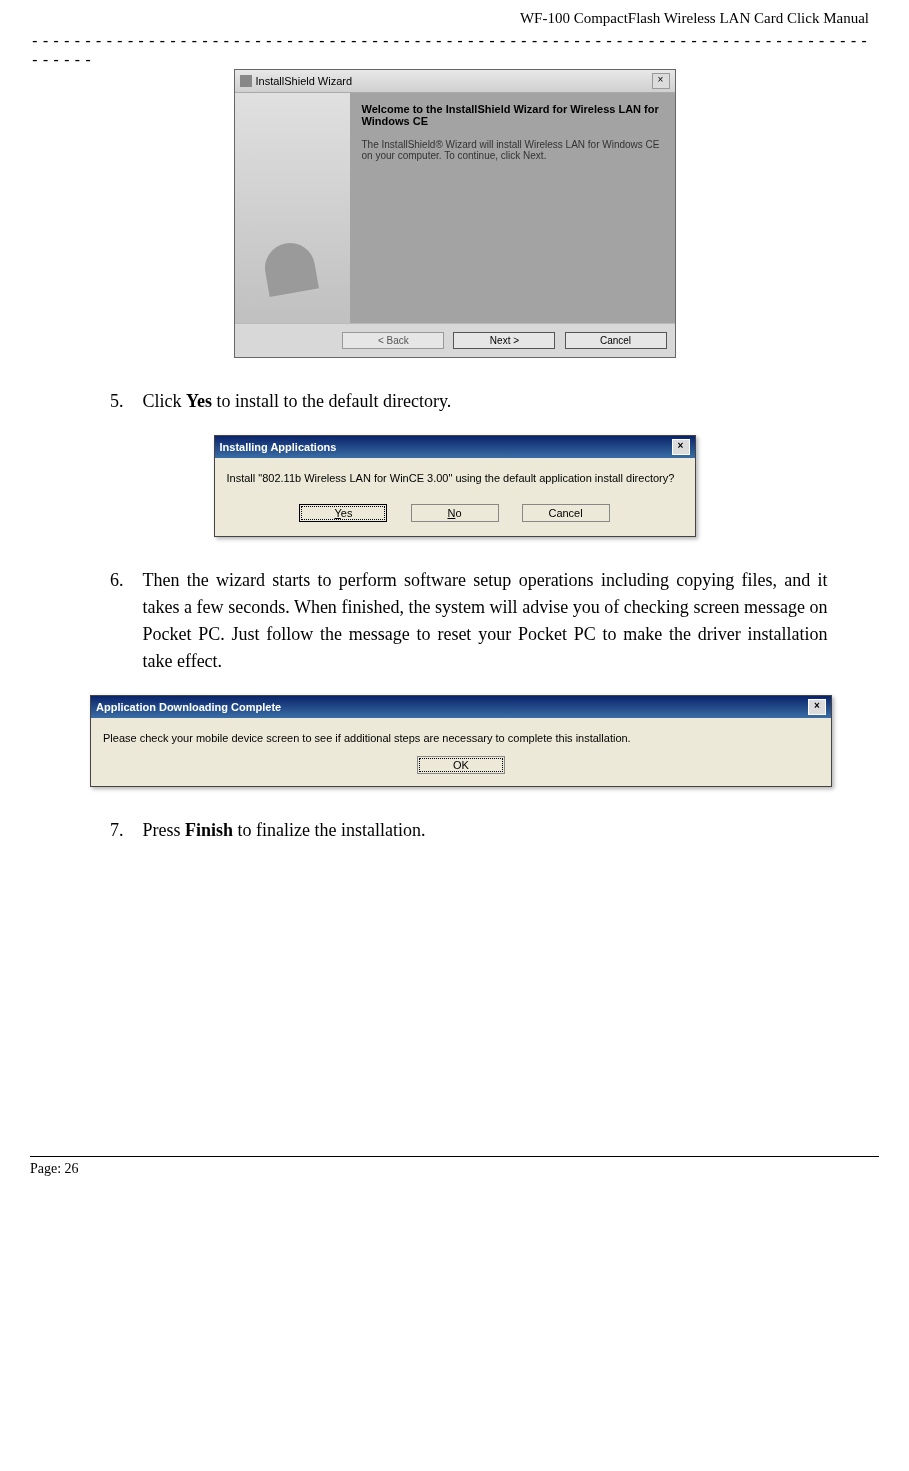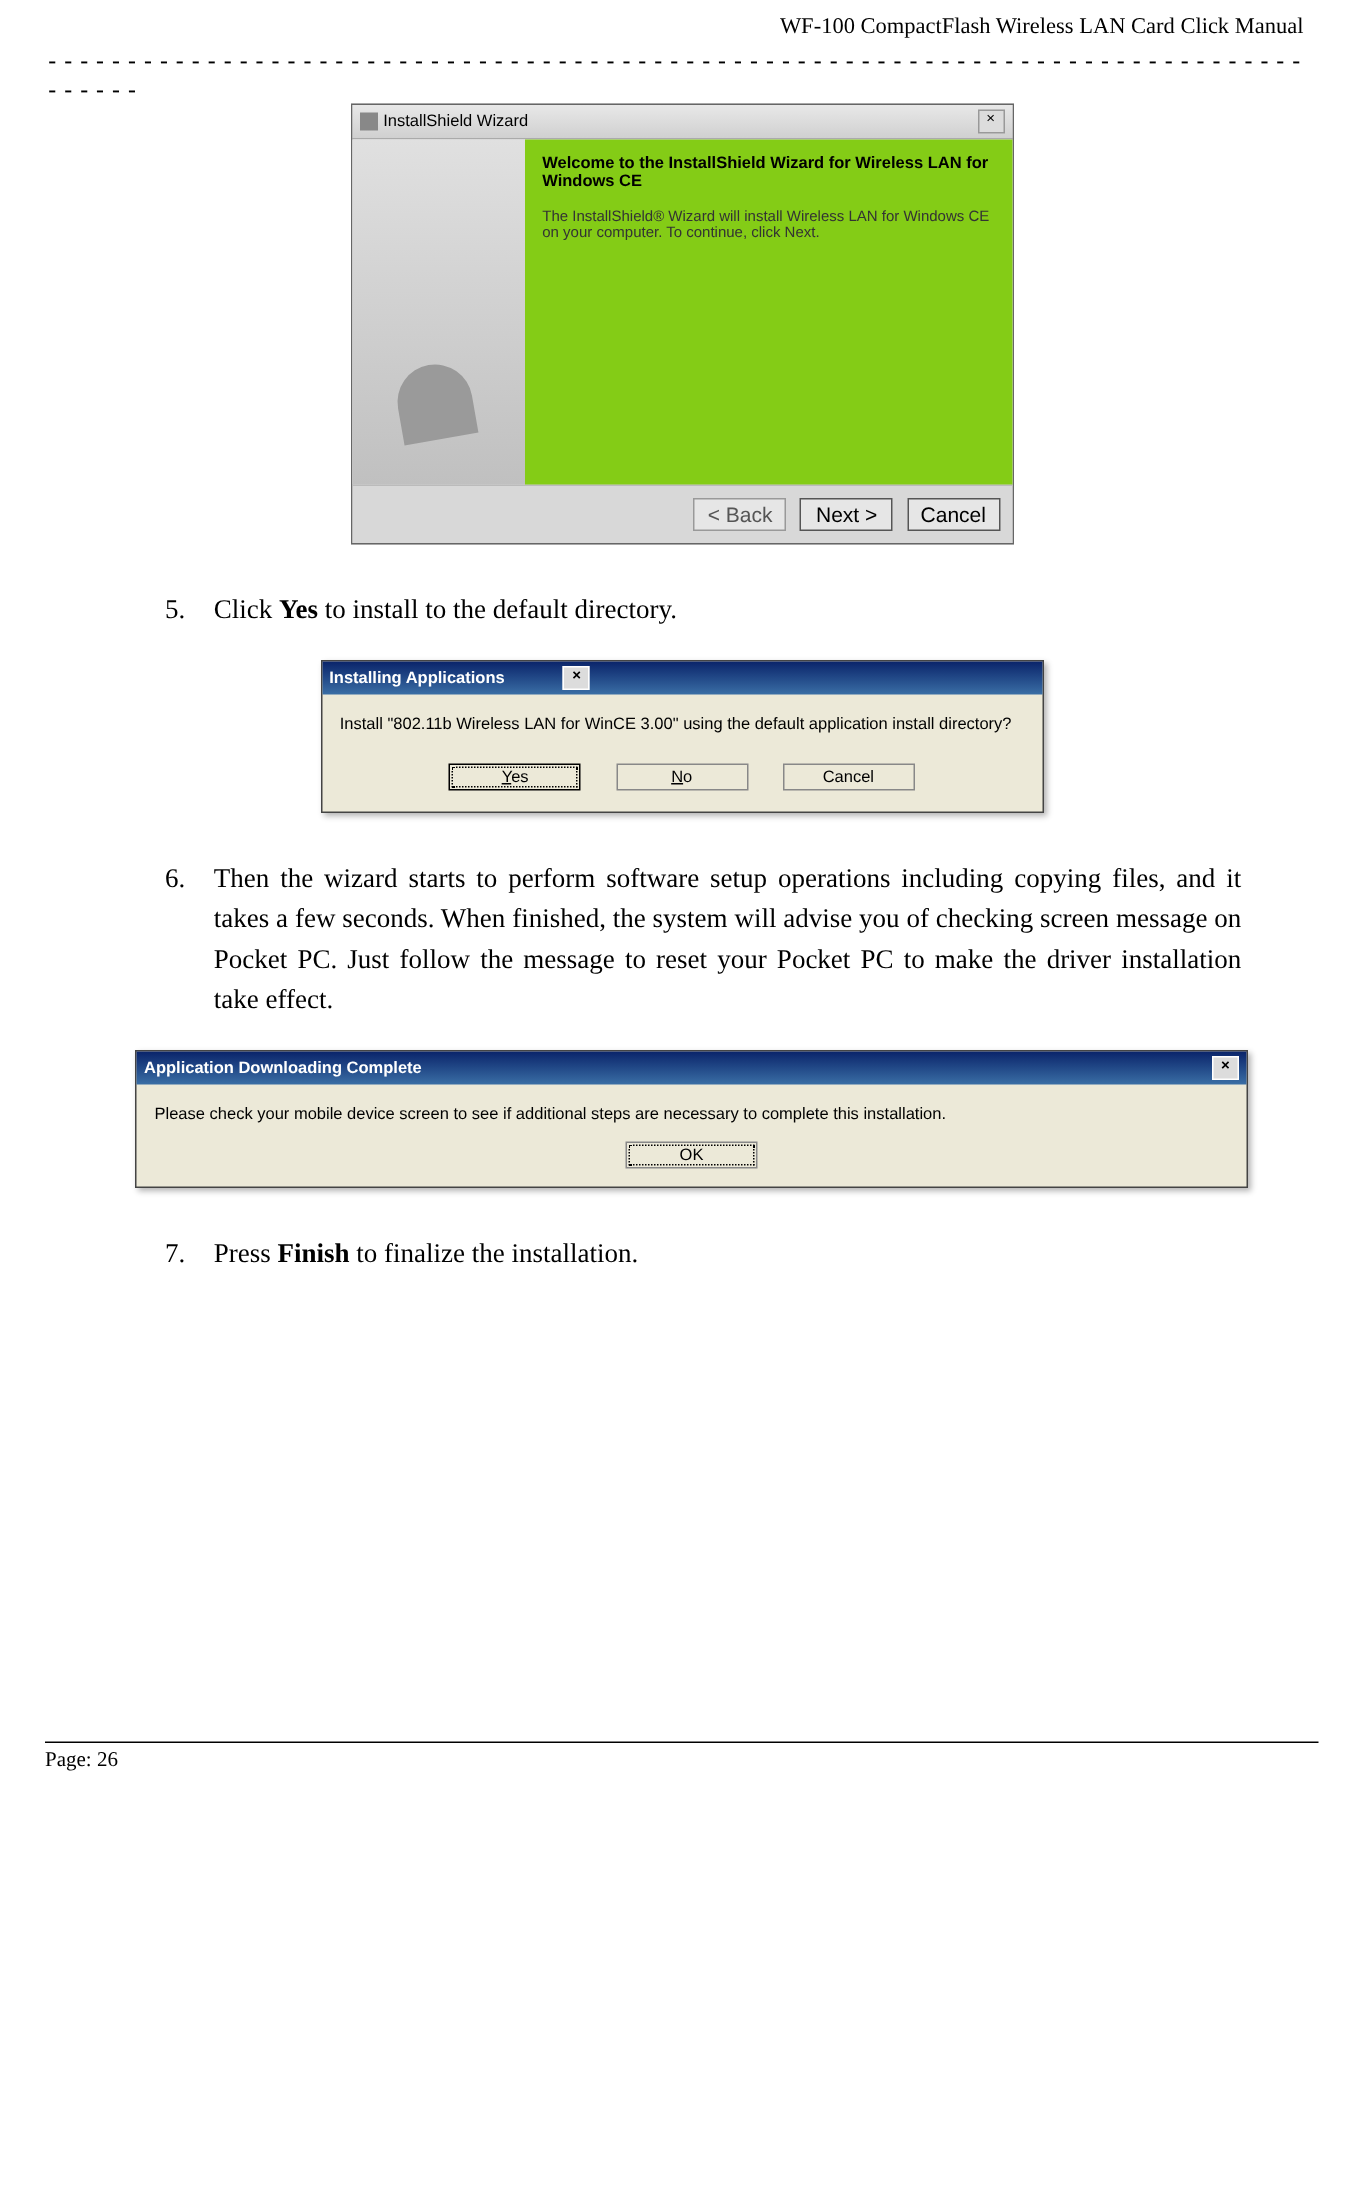--- a/index.html
+++ b/index.html
@@ -103,21 +103,21 @@
       bottom: 30px;
       left: 30px;
       width: 50px;
       height: 50px;
       border-radius: 50% 50% 0 0;
       background: #9a9a9a;
       transform: rotate(-10deg);
     }
     .dialog1 .content {
       flex: 1;
-      background: #84cc16;
+      background: #a3a3a3;
       padding: 10px 12px;
       height: 210px;
     }
     .dialog1 .content .h1 {
       font-weight: bold;
       font-size: 11px;
       margin-bottom: 12px;
     }
     .dialog1 .content .p {
       font-size: 10px;
@@ -125,45 +125,46 @@
     }
     .dialog1 .btnrow {
       background: #d8d8d8;
       padding: 8px;
       text-align: right;
       border-top: 1px solid #bbb;
     }
     .dialog1 .btn {
       display: inline-block;
       min-width: 60px;
-      padding: 2px 0;
+      padding: 2px 20px;
       margin-left: 6px;
       background: #e6e6e6;
       border: 1px solid #999;
-      font-size: 14px;
+      font-size: 10px;
       text-align: center;
       color: #555;
     }
     .dialog1 .btn.enabled { color: #000; border-color: #555; }
 
     
     .dialog2 {
       width: 480px;
       margin: 20px auto 10px auto;
       border: 1px solid #444;
       background: #ece9d8;
       font-family: Tahoma, sans-serif;
       font-size: 11px;
       box-shadow: 2px 2px 4px rgba(0,0,0,0.3);
     }
     .dialog2 .titlebar {
       background: linear-gradient(#0a246a, #3a6ea5);
       color: #fff;
       padding: 3px 5px;
       display: flex;
+      justify-content: space-between;
       align-items: center;
       font-weight: bold;
       font-size: 11px;
       gap: 39px;
     }
     .dialog2 .close-x {
       width: 16px;
       height: 14px;
       background: #dcdcdc;
       color: #000;

